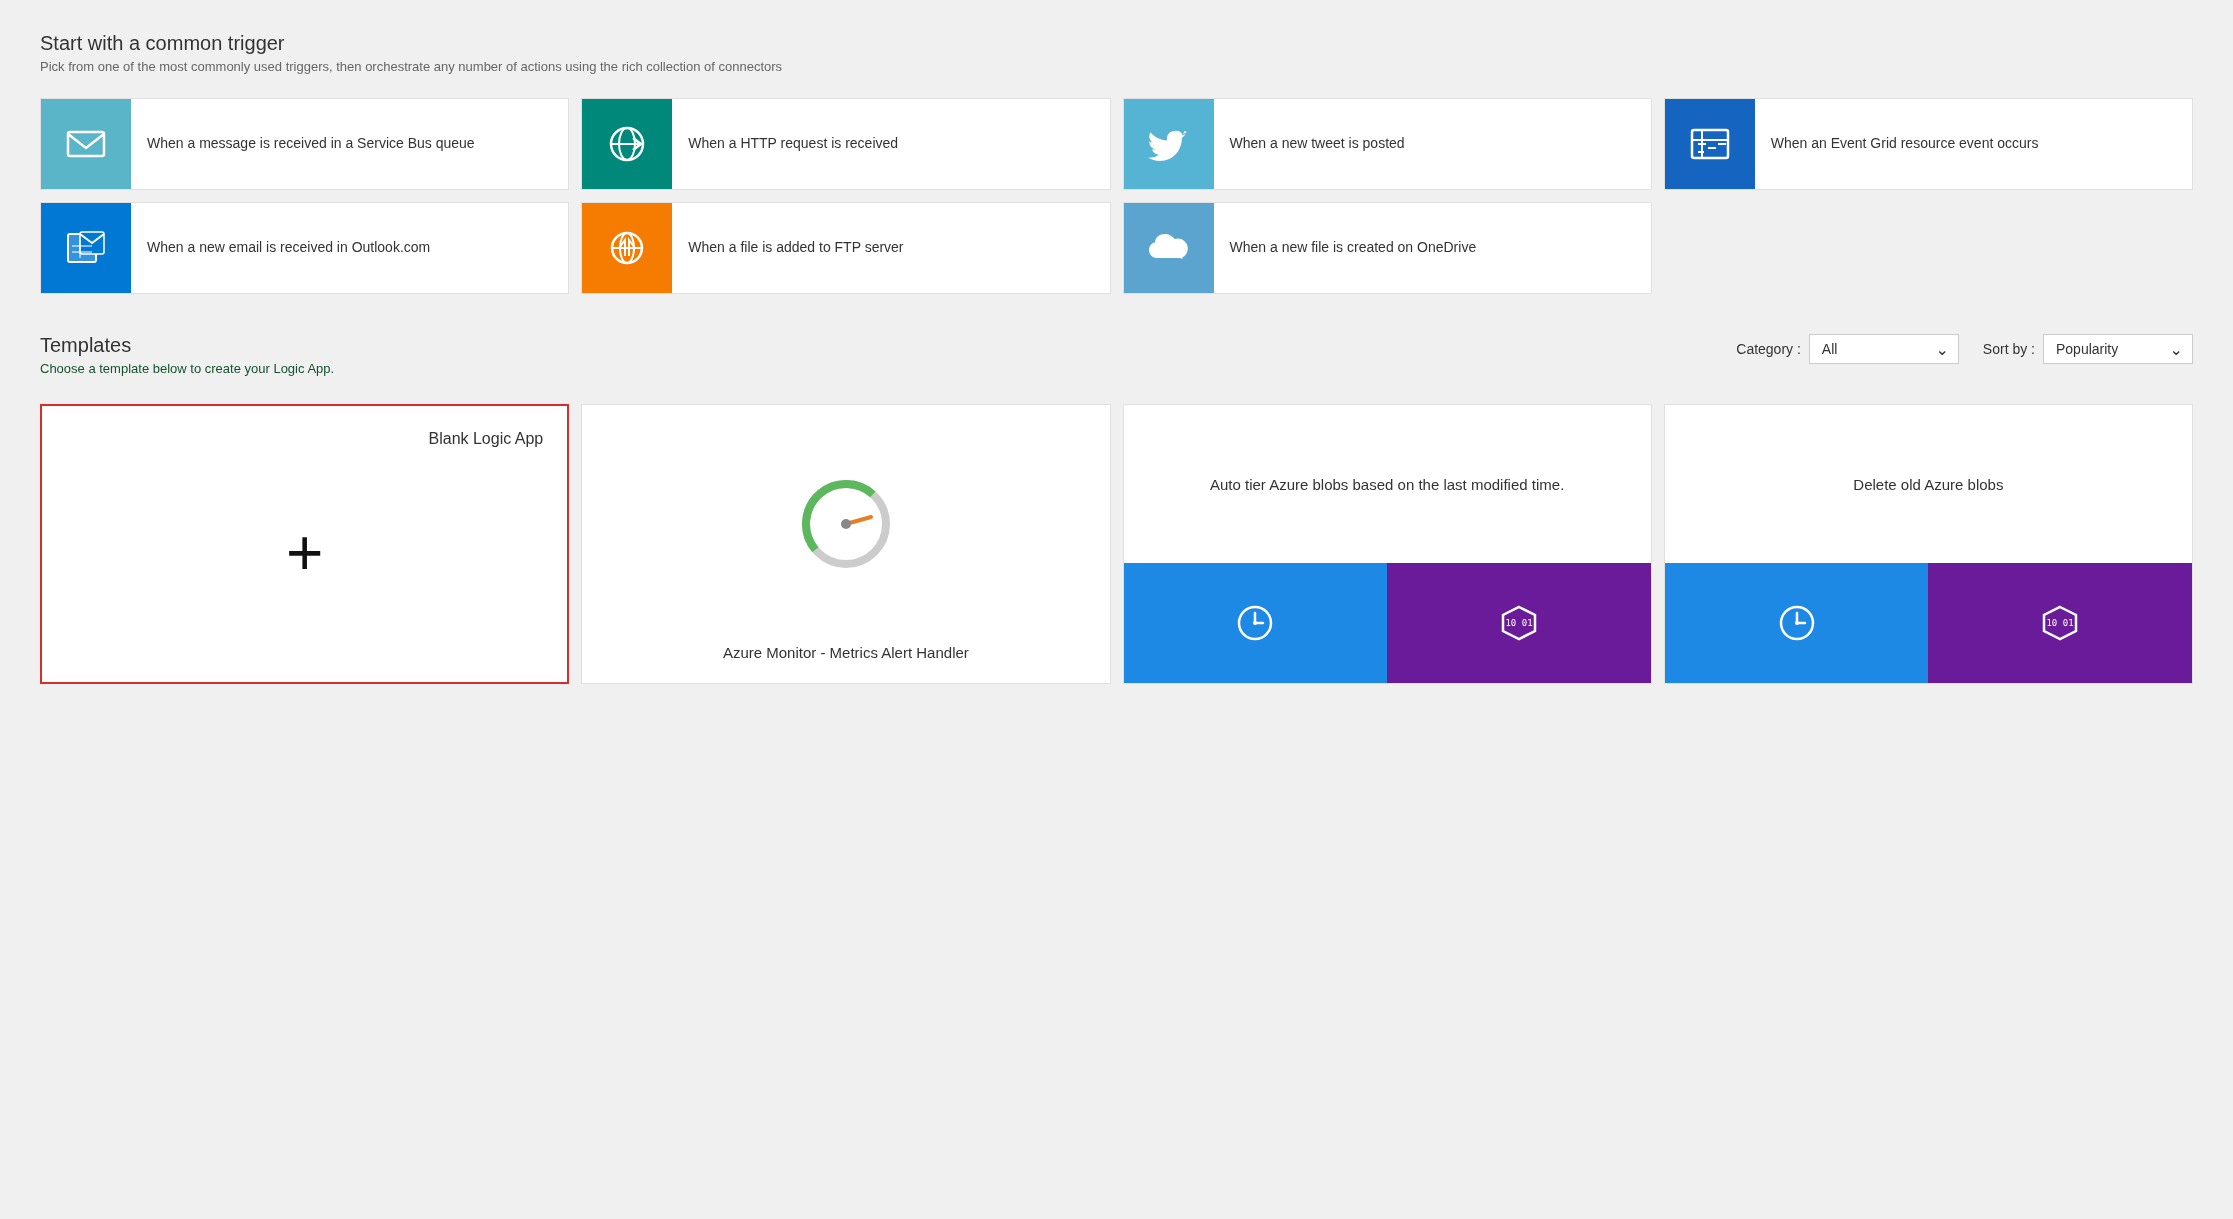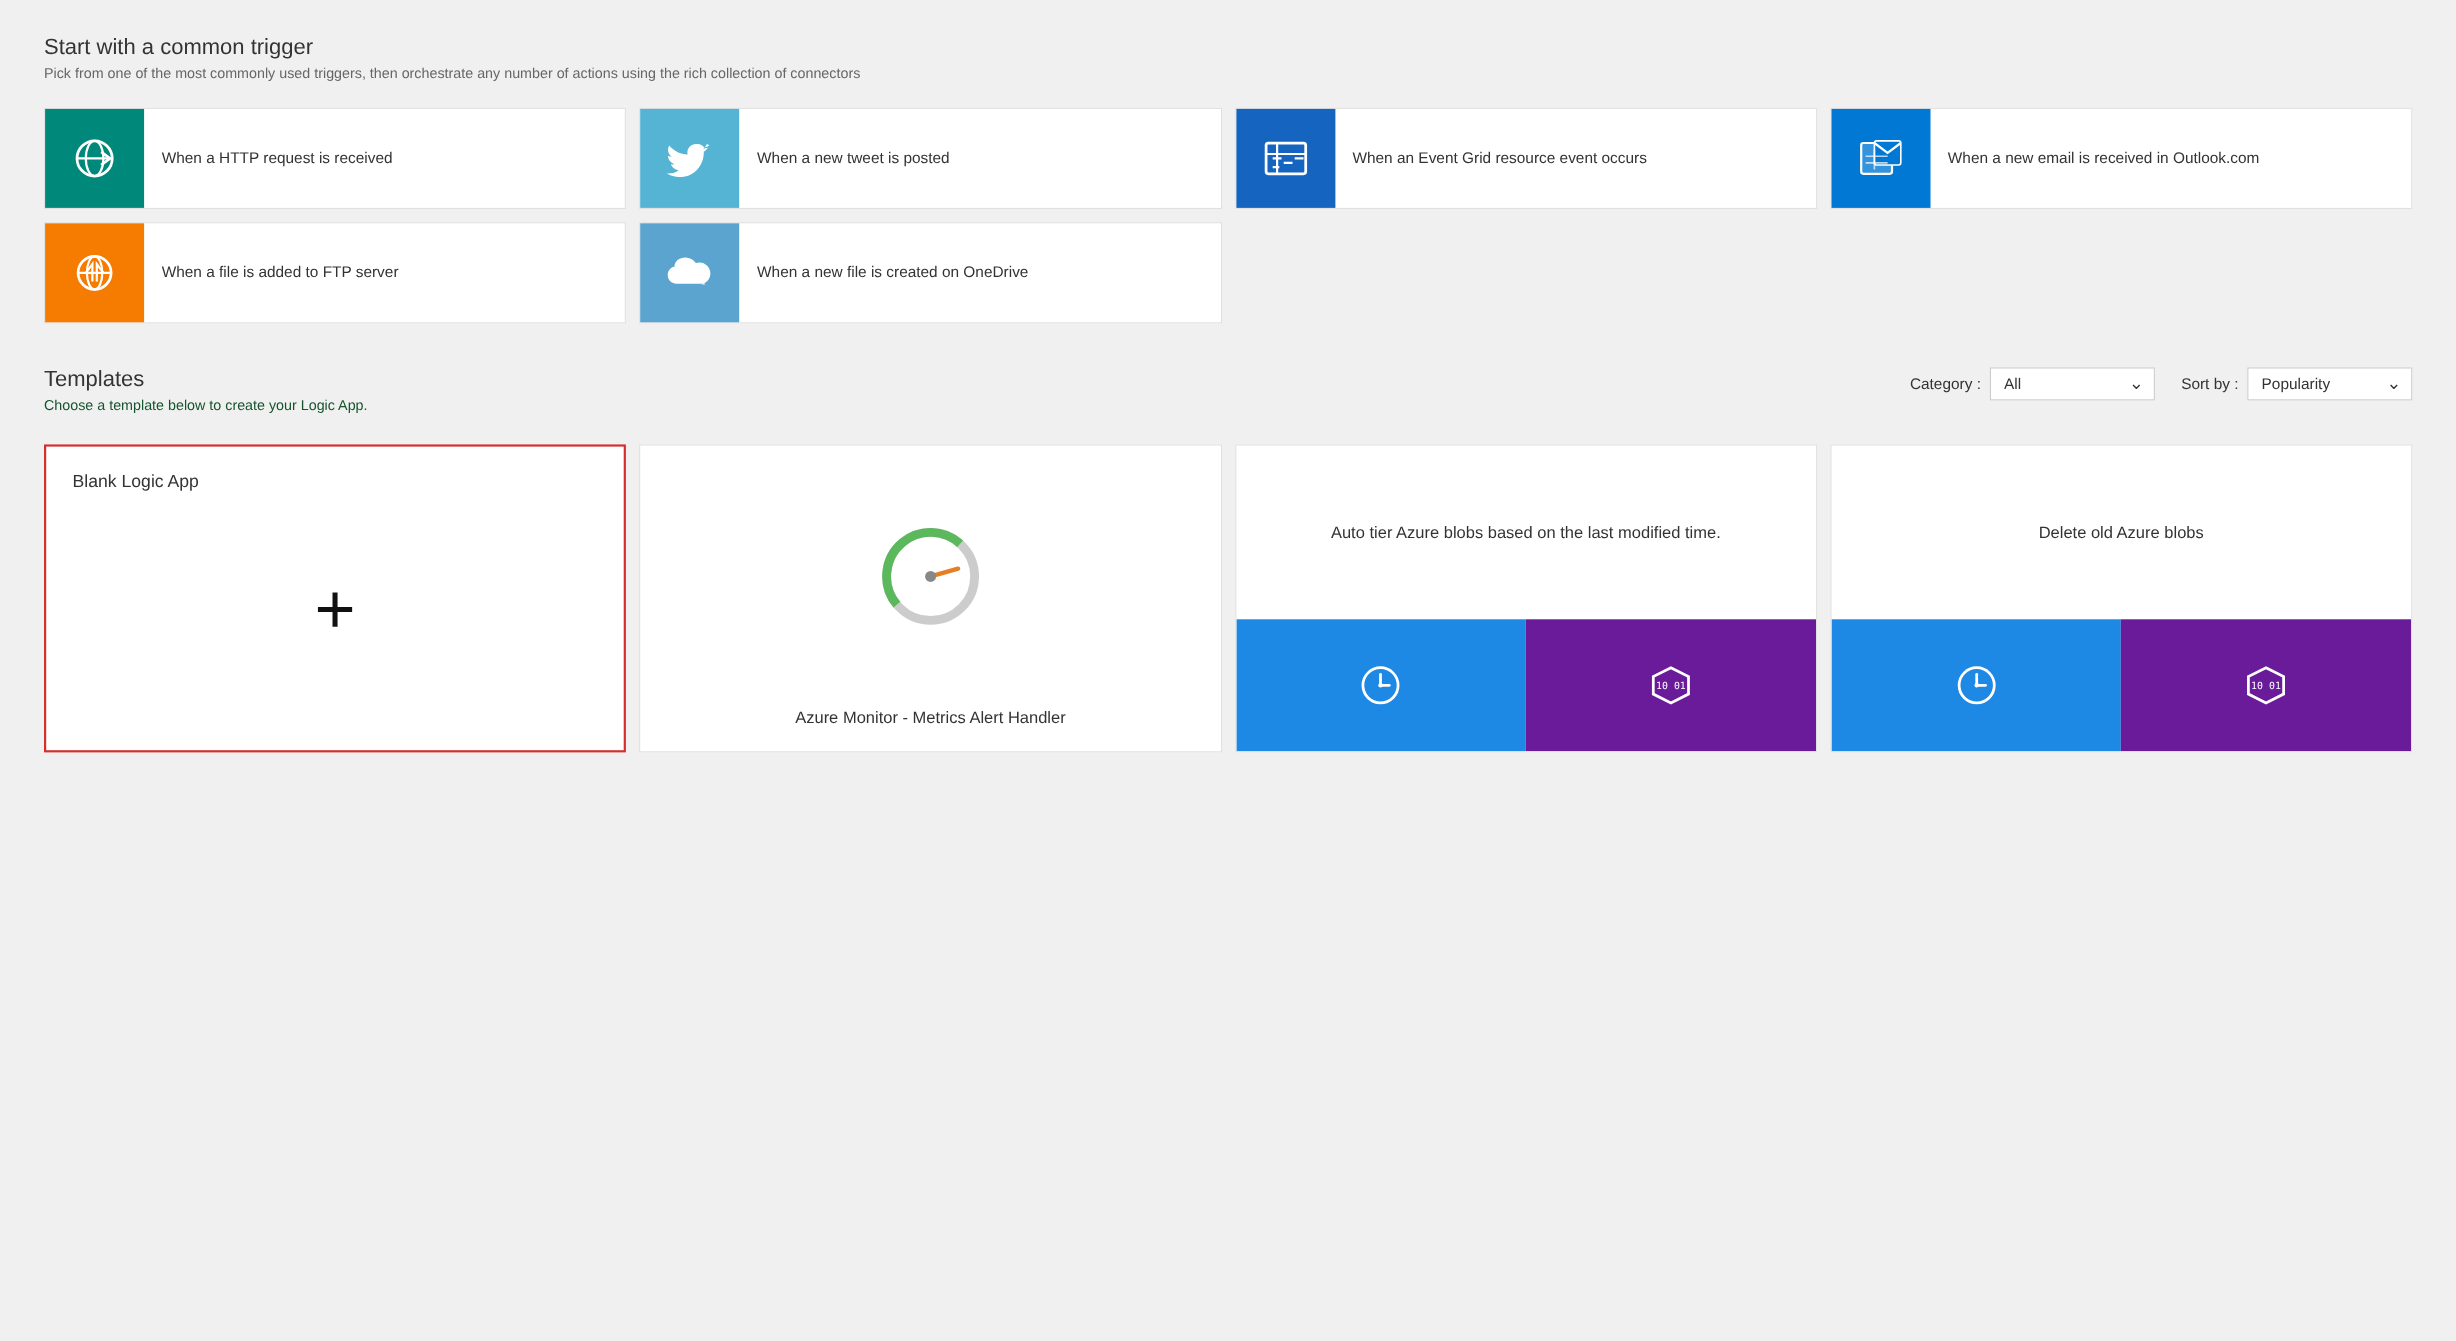--- a/index.html
+++ b/index.html
@@ -130,20 +130,21 @@
       flex-direction: column;
       align-items: center;
       position: relative;
     }
     .template-card.selected {
       border: 2px solid #d32f2f;
     }
     .blank-card {
       justify-content: flex-start;
       padding: 24px;
+      text-align: right;
     }
     .blank-card-title {
       font-size: 16px;
       color: #333;
       margin-bottom: auto;
     }
     .blank-card-plus {
       font-size: 64px;
       font-weight: 200;
       color: #111;
@@ -184,20 +185,29 @@
 <body>
 
 <div>
 
   <div>
     <h2 class="section-title">Start with a common trigger</h2>
     <p class="section-subtitle">Pick from one of the most commonly used triggers, then orchestrate any number of actions using the rich collection of connectors</p>
 
     <div class="triggers-grid">
 
+      <div class="trigger-card">
+        <div class="trigger-icon-box bg-light-blue">
+          <svg width="44" height="44" viewBox="0 0 44 44" fill="white">
+            <rect x="4" y="10" width="36" height="24" rx="2" fill="none" stroke="white" stroke-width="2.5"></rect>
+            <polyline points="4,12 22,26 40,12" fill="none" stroke="white" stroke-width="2.5"></polyline>
+          </svg>
+        </div>
+        <div class="trigger-label">When a message is received in a Service Bus queue</div>
+      </div>
 
       <div class="trigger-card">
         <div class="trigger-icon-box bg-teal">
           <svg width="44" height="44" viewBox="0 0 44 44" fill="none">
             <circle cx="22" cy="22" r="16" stroke="white" stroke-width="2.5"></circle>
             <ellipse cx="22" cy="22" rx="8" ry="16" stroke="white" stroke-width="2"></ellipse>
             <line x1="6" y1="22" x2="38" y2="22" stroke="white" stroke-width="2"></line>
             <polyline points="28,16 36,22 28,28" stroke="white" stroke-width="2.5" fill="none"></polyline>
           </svg>
         </div>

